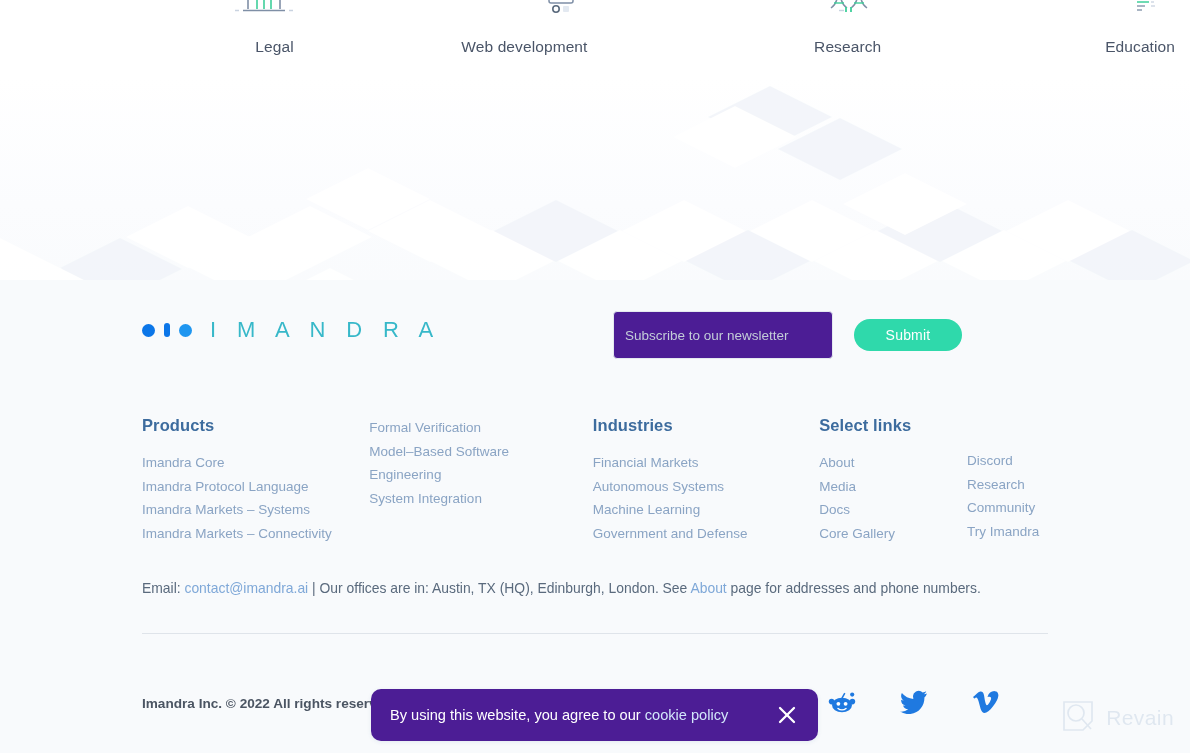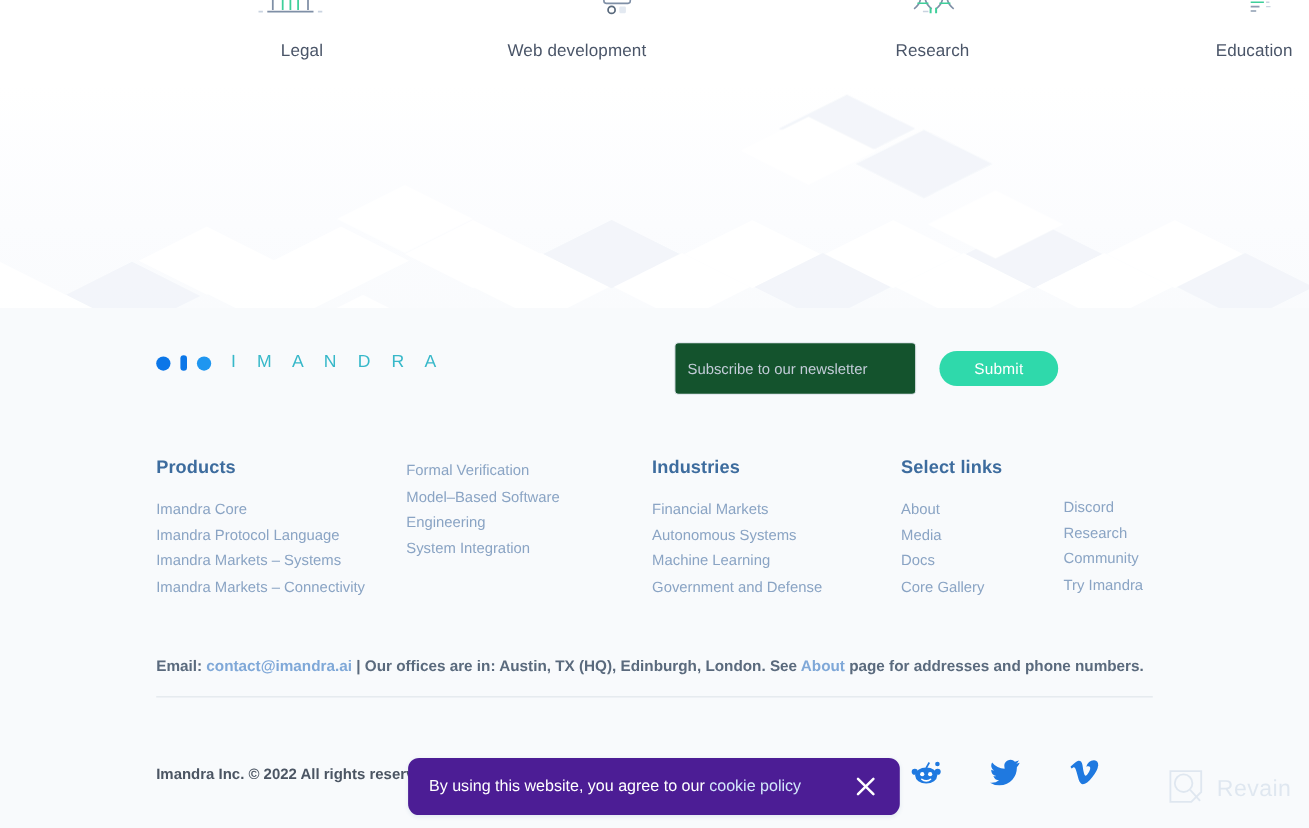--- a/index.html
+++ b/index.html
@@ -88,39 +88,39 @@
     left: 0; top: 0;
     display: flex;
     align-items: center;
     height: 34px;
   }
   .logo-dots { display: flex; align-items: center; gap: 9px; margin-right: 18px; }
   .dot-a { width: 13px; height: 13px; border-radius: 50%; background: #0b76e8; }
   .dot-b { width: 6px;  height: 14px; border-radius: 4px;  background: #0b76e8; }
   .dot-c { width: 13px; height: 13px; border-radius: 50%; background: #1f96f0; }
   .logo-word {
-    font-size: 16px;
+    font-size: 22px;
     letter-spacing: 7.4px;
     color: #37b8c9;
     font-weight: 400;
   }
 
   .newsletter {
     position: absolute;
     left: 471px; top: -2px;
     display: flex;
     align-items: center;
     gap: 21px;
   }
   .nl-input {
     width: 220px;
     height: 48px;
     border: 1px solid #e4e9ef;
     border-radius: 4px;
-    background: #14532d;
+    background: #4c1d95;
     padding: 16px 11px;
     font-size: 13.5px;
     color: #8a99ad;
     font-family: "Liberation Sans", sans-serif;
     outline: none;
   }
   .nl-input::placeholder { color: #c3ccd8; }
   .nl-submit {
     width: 108px;
     height: 32px;
@@ -161,25 +161,24 @@
     color: #8aa4c4;
     line-height: 23.6px;
     text-decoration: none;
     white-space: nowrap;
     cursor: pointer;
   }
 
   
   .contact {
     position: absolute;
-    left: 142px; top: 317px;
+    left: 142px; top: 300px;
     font-size: 13.9px;
     color: #5a6a7d;
     white-space: nowrap;
-    font-weight: bold;
   }
   .contact a { color: #7fa8d8; text-decoration: none; cursor: pointer; }
 
   
   .divider {
     position: absolute;
     left: 142px; top: 353px;
     width: 906px;
     height: 1px;
     background: #dfe4ea;

